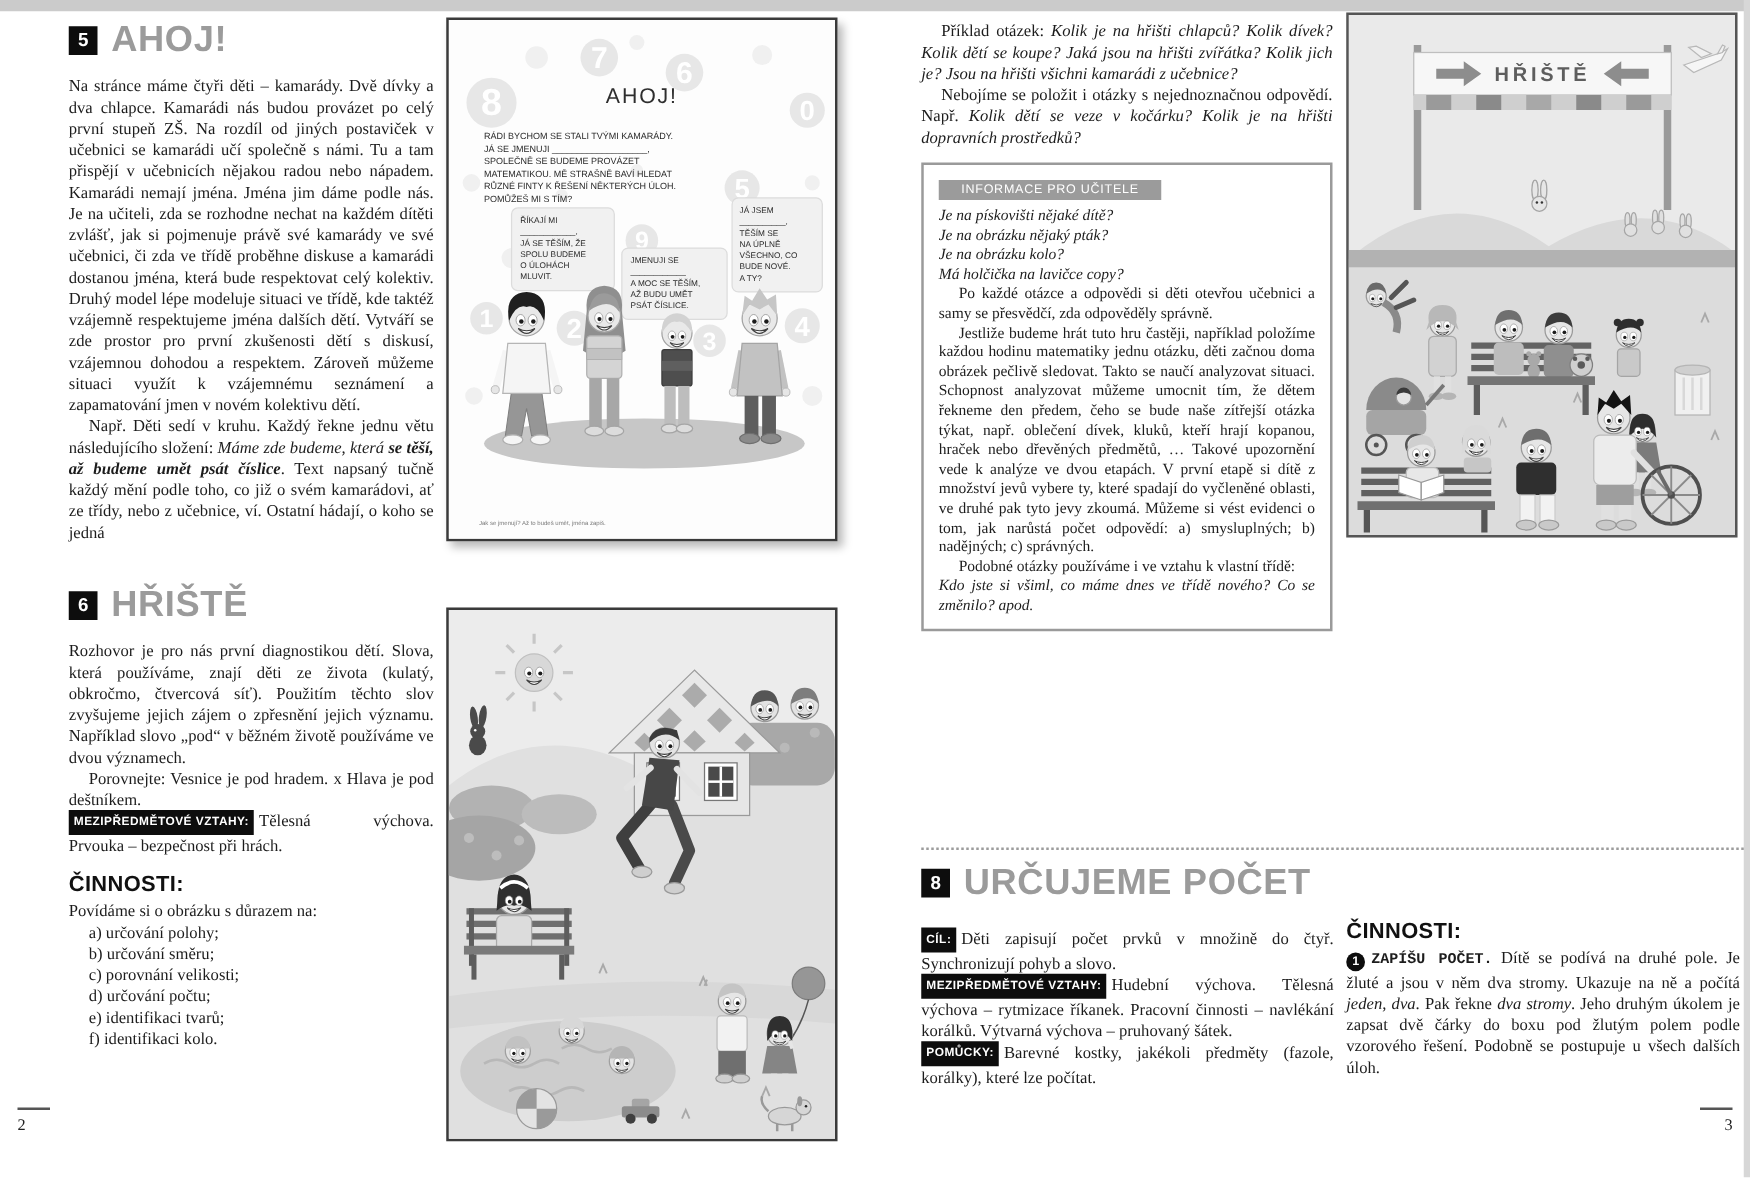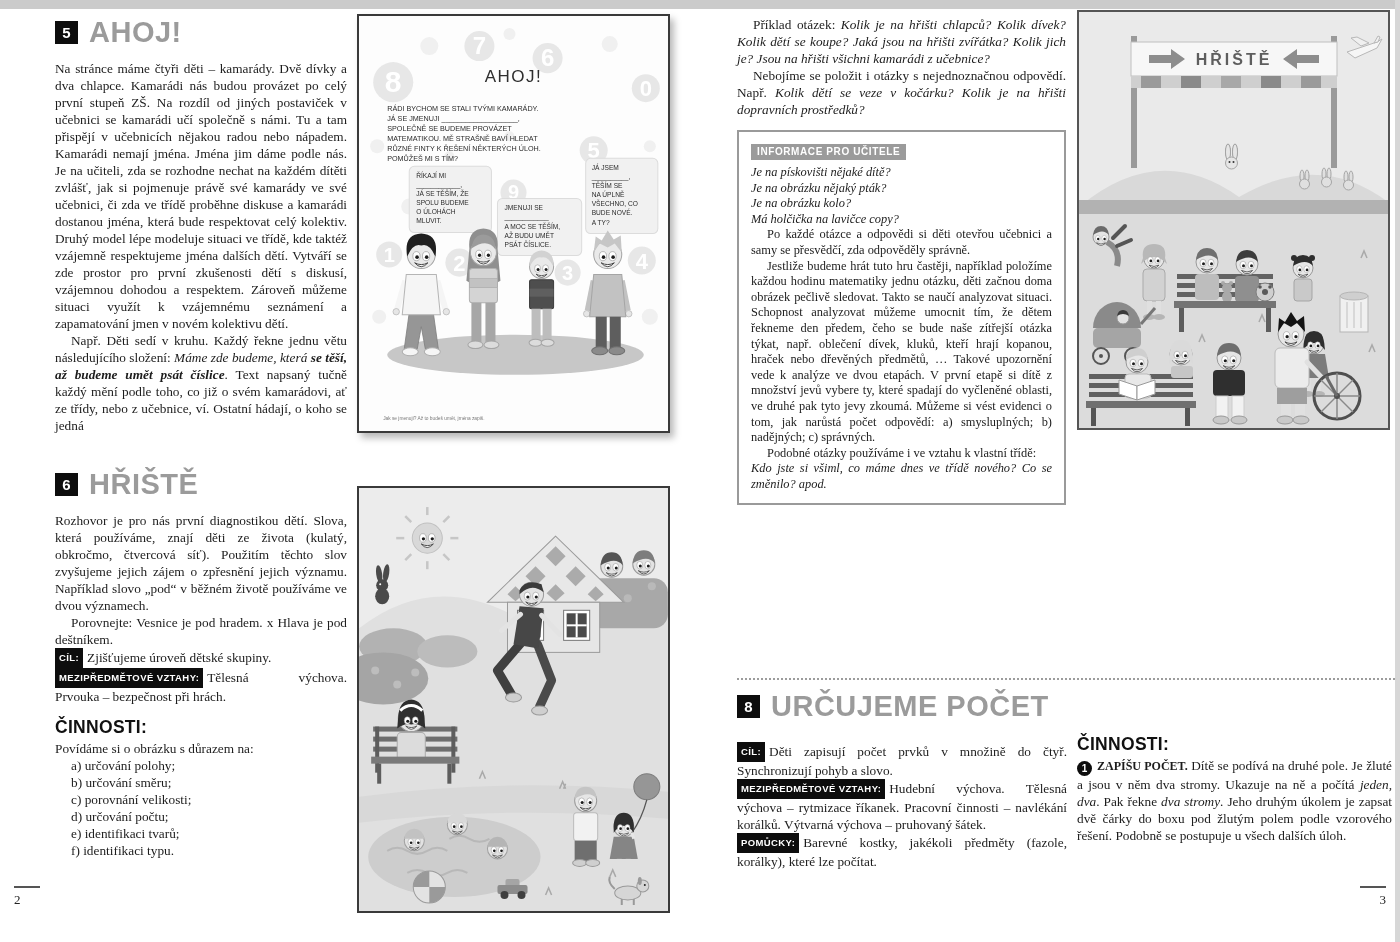--- a/index.html
+++ b/index.html
@@ -28,27 +28,27 @@
          display:inline-block; vertical-align:1px; margin-right:4px; }
   .cinnosti-h { font-family:"Liberation Sans", sans-serif; font-weight:bold; font-size:17.5px;
                 letter-spacing:.3px; color:#111; margin:14px 0 4px; }
   .list-item { padding-left:16px; }
 
   
   .info-box { position:absolute; left:737px; top:130px; width:329px;
               border:2px solid #9a9a9a; padding:9px 12px 11px; background:#fff; }
   .info-box .bt2 { font-size:12.4px; line-height:15.6px; text-align:justify; }
   .info-label { background:#9b9b9b; color:#fff; font-family:"Liberation Sans", sans-serif;
-                font-size:10px; font-weight:bold; letter-spacing:.6px; padding:2px 6px 3px;
+                font-size:10px; font-weight:normal; letter-spacing:.6px; padding:2px 18px 3px;
                 display:inline-block; margin-bottom:5px; }
 
   .step-badge { display:inline-flex; width:15px; height:15px; border-radius:50%; background:#0d0d0d;
                 color:#fff; font:bold 10px "Liberation Sans", sans-serif; align-items:center;
                 justify-content:center; vertical-align:-2px; margin-right:5px; }
-  .step-label { font-family:Liberation Serif, serif; font-weight:bold; font-size:12px; }
+  .step-label { font-family:Liberation Mono, monospace; font-weight:bold; font-size:12px; }
 
   .divider { position:absolute; left:737px; top:678px; width:658px; border-top:2px dotted #9c9c9c; }
 
   .pagenum { position:absolute; font-size:13px; color:#222; }
   .pagenum .rule { width:26px; border-top:2px solid #555; margin-bottom:4px; }
   #pagenum-left  { left:14px; top:886px; }
   #pagenum-right { left:1356px; top:886px; text-align:right; }
   #pagenum-right .rule { margin-left:4px; }
 
   
@@ -233,30 +233,29 @@
   </figure>
 
   <div id="sec6">
     <div class="sec-head">
       <div class="badge">6</div>
       <div class="sec-title">HŘIŠTĚ</div>
     </div>
     <div class="bt mt">
       <p><span>Rozhovor je pro nás první diagnostikou dětí. Slova, která používáme, znají děti ze života (kulatý, obkročmo, čtvercová síť). Použitím těchto slov zvyšujeme jejich zájem o zpřesnění jejich významu. Například slovo „pod“ v běžném životě používáme ve dvou významech.</span></p>
       <p class="ind"><span>Porovnejte: Vesnice je pod hradem. x Hlava je pod deštníkem.</span></p>
-      <p><span class="tag">CÍL:</span><span>Zjišťujeme úroveň dětské skupiny.</span></p>
       <p><span class="tag">MEZIPŘEDMĚTOVÉ VZTAHY:</span><span>Tělesná výchova. Prvouka – bezpečnost při hrách.</span></p>
       <div class="cinnosti-h">ČINNOSTI:</div>
       <p>Povídáme si o obrázku s důrazem na:</p>
       <div class="list-item">a) určování polohy;</div>
       <div class="list-item">b) určování směru;</div>
       <div class="list-item">c) porovnání velikosti;</div>
       <div class="list-item">d) určování počtu;</div>
       <div class="list-item">e) identifikaci tvarů;</div>
-      <div class="list-item">f) identifikaci typu.</div>
+      <div class="list-item">f) identifikaci kolo.</div>
     </div>
   </div>
 
   <figure id="fig2">
     <svg viewBox="0 0 308 422">
       <defs>
         <g id="fc2">
           <ellipse cx="-4" cy="-2" rx="3" ry="3.8" fill="#fff" stroke="#8d8d8d" stroke-width=".5"></ellipse>
           <ellipse cx="4" cy="-2" rx="3" ry="3.8" fill="#fff" stroke="#8d8d8d" stroke-width=".5"></ellipse>
           <circle cx="-3.5" cy="-1.2" r="1.5" fill="#1c1c1c"></circle>

